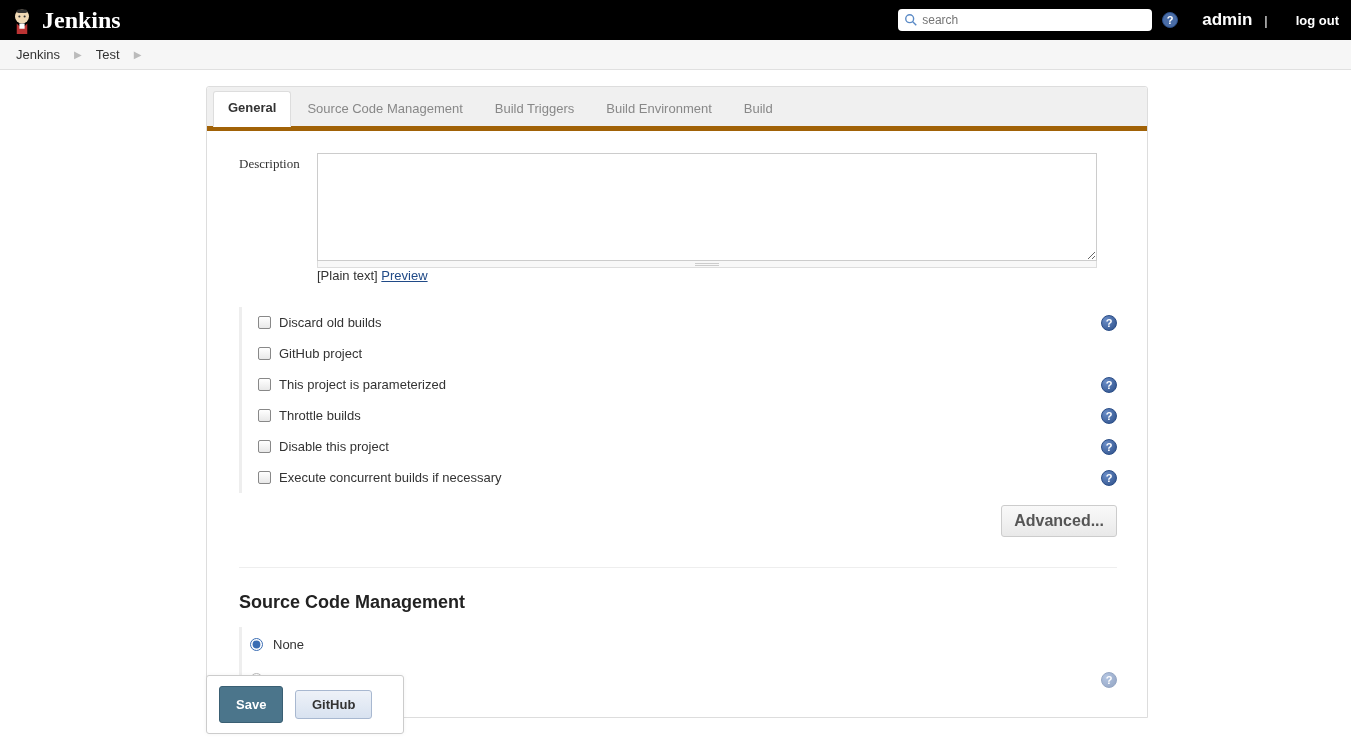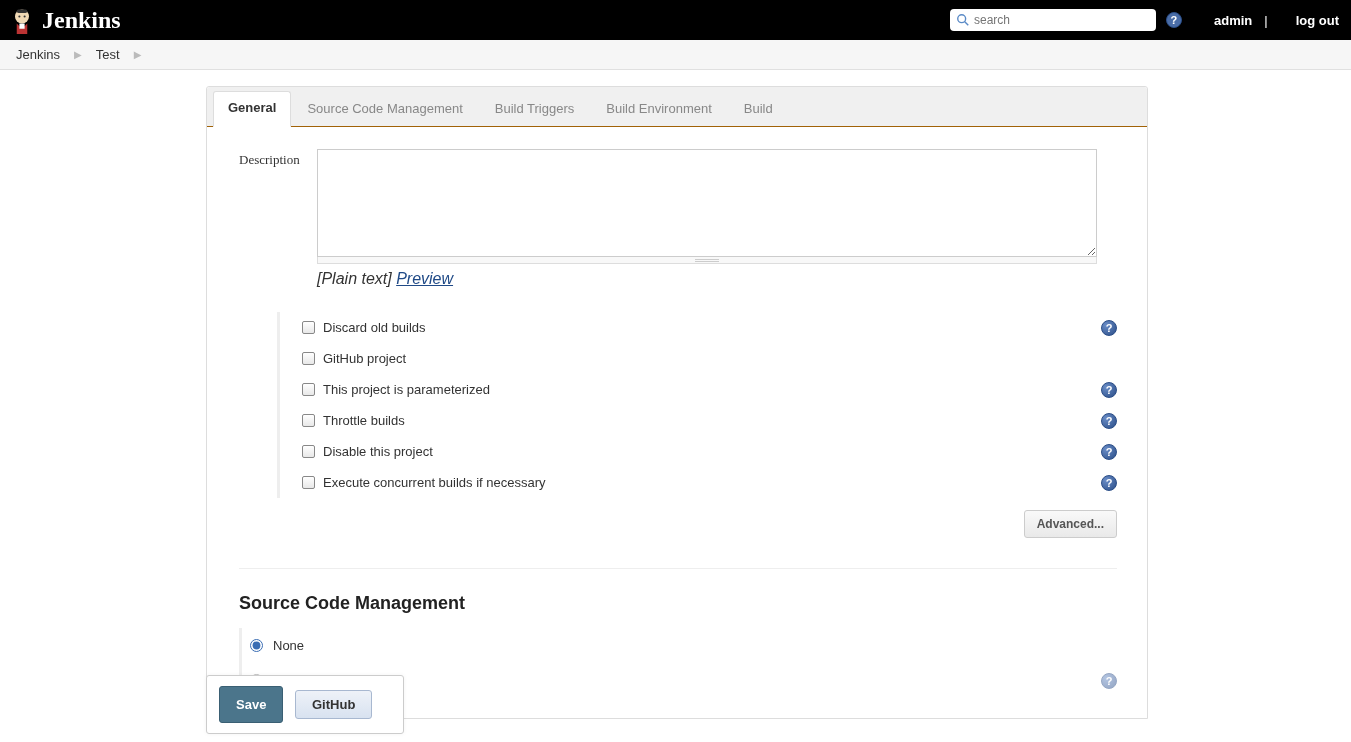--- a/index.html
+++ b/index.html
@@ -4,58 +4,58 @@
 <style>
   * { box-sizing: border-box; margin: 0; padding: 0; }
   body { font-family: Helvetica, Arial, sans-serif; font-size: 13px; color: #333; background: #fff; }
   a { color: #204a87; text-decoration: underline; }
   
   .top-header { background: #000; height: 40px; display: flex; align-items: center; padding: 0 12px 0 8px; }
   .logo-area { display: flex; align-items: center; gap: 6px; }
   .logo-icon { width: 28px; height: 28px; display: inline-flex; align-items: center; justify-content: center; }
   .brand-name { color: #fff; font-family: Georgia, serif; font-weight: bold; font-size: 24px; }
   .header-spacer { flex: 1; }
-  .search-box { position: relative; display: flex; align-items: center; background: #fff; border-radius: 4px; height: 22px; width: 206px; padding: 0 6px; }
+  .search-box { position: relative; display: flex; align-items: center; background: #fff; border-radius: 4px; height: 22px; width: 254px; padding: 0 6px; }
   .search-box input { border: none; outline: none; font-size: 12px; width: 100%; color: #888; background: transparent; }
   .search-icon { width: 14px; height: 14px; margin-right: 4px; display: inline-flex; align-items: center; justify-content: center; }
   .header-help { margin-left: 10px; width: 16px; height: 16px; border-radius: 50%; background: #4a6da7; border: 1px solid #2a4d87; color: #fff; font-weight: bold; font-size: 11px; display: inline-flex; align-items: center; justify-content: center; }
-  .header-user { color: #fff; font-weight: bold; margin-left: 32px; font-size: 13px; }
+  .header-user { color: #fff; font-weight: bold; margin-left: 24px; font-size: 17px; }
   .header-logout { color: #fff; font-weight: bold; margin-left: 28px; font-size: 13px; }
   .header-sep { color: #fff; margin-left: 12px; font-size: 13px; }
   
   .breadcrumb-bar { background: #f6f6f6; border-bottom: 1px solid #e0e0e0; padding: 7px 16px; font-size: 13px; color: #555; display: flex; align-items: center; gap: 14px; }
   .breadcrumb-bar .crumb { color: #333; }
   .breadcrumb-bar .sep { color: #bbb; font-size: 10px; }
   
   .main-wrapper { padding: 16px 0 0 0; }
   .config-panel { width: 942px; margin-left: 206px; border: 1px solid #ddd; border-radius: 3px 3px 0 0; }
   
-  .tabs-row { display: flex; background: #f0f0f0; border-bottom: 1px solid #a16207; border-radius: 3px 3px 0 0; }
+  .tabs-row { display: flex; background: #f0f0f0; border-bottom: 5px solid #a16207; border-radius: 3px 3px 0 0; }
   .tab { padding: 10px 16px; font-size: 13px; color: #888; cursor: pointer; border-right: none; }
   .tab.active { background: #fff; color: #333; font-weight: bold; border: 1px solid #ddd; border-bottom: 1px solid #fff; margin-bottom: -1px; border-top-left-radius: 3px; border-top-right-radius: 3px; margin-left: 6px; margin-top: 4px; padding: 8px 14px; }
   .tab:not(.active) { margin-top: 4px; }
   
   .form-body { padding: 22px 30px 20px 32px; background: #fff; }
   .desc-row { display: flex; align-items: flex-start; gap: 16px; }
   .desc-label { width: 62px; text-align: left; padding-top: 3px; color: #333; font-family: Liberation Serif, serif; }
   .desc-main { flex: 1; }
   .desc-textarea { width: 780px; height: 108px; border: 1px solid #ccc; resize: both; font-size: 13px; padding: 4px; display: block; }
   .resize-handle-bar { width: 780px; height: 7px; border: 1px solid #ddd; border-top: none; background:#f8f8f8; position:relative; }
   .resize-handle-bar::after { content:""; position:absolute; left:50%; top:2px; width:24px; height:3px; margin-left:-12px; background:repeating-linear-gradient(to bottom,#ccc 0 1px,transparent 1px 2px); }
-  .desc-meta { margin-top: 6px; font-size: 16px; font-style: italic; }
+  .desc-meta { font-size: 13px; }
   .desc-meta .plain { color: #333; }
   
-  .options-block { margin-top: 24px; border-left: 3px solid #eee; padding-left: 14px; margin-left: 38px; }
+  .options-block { margin-top: 24px; border-left: 3px solid #eee; padding-left: 8px; }
   .option-row { display: flex; align-items: center; padding: 8px 0 8px 8px; position: relative; }
   .option-row input[type=checkbox] { width: 13px; height: 13px; margin-right: 8px; margin-left: 0; appearance: none; border: 1px solid #888; background: linear-gradient(#fff,#e8e8e8); border-radius: 2px; }
   .option-label { color: #333; font-size: 13px; }
   .help-right { position: absolute; right: 0; width: 16px; height: 16px; border-radius: 50%; background: radial-gradient(circle at 30% 30%, #6a8dc7, #2a4d87); border: 1px solid #2a4d87; color: #fff; font-weight: bold; font-size: 11px; display: inline-flex; align-items: center; justify-content: center; cursor: pointer; }
   
   .adv-row { display: flex; justify-content: flex-end; margin-top: 12px; padding-right: 0; }
-  .adv-btn { background: linear-gradient(#f9f9f9,#e9e9e9); border: 1px solid #ccc; border-radius: 3px; padding: 6px 12px; font-weight: bold; color: #555; cursor: pointer; font-size: 12px; }
+  .adv-btn { background: linear-gradient(#f9f9f9,#e9e9e9); border: 1px solid #ccc; border-radius: 3px; padding: 6px 12px; font-weight: bold; color: #555; cursor: pointer; font-size: 16px; }
   
   .section-heading { font-size: 18px; font-weight: bold; color: #222; margin-top: 30px; margin-bottom: 14px; border-top: 1px solid #eee; padding-top: 24px; }
   
   .scm-block { border-left: 3px solid #eee; padding-left: 0; position:relative; }
   .radio-row { display: flex; align-items: center; padding: 10px 0 10px 8px; position: relative; }
   .radio-row input[type=radio] { margin-right: 10px; accent-color: #3a6db3; }
   .radio-row.faded { opacity: 0.5; }
   
   .floating-bar { position: fixed; left: 206px; bottom: 8px; background: #fff; border: 1px solid #ccc; border-radius: 3px; padding: 10px 12px; box-shadow: 0 0 4px rgba(0,0,0,0.05); z-index: 50; width: 198px; }
   .save-btn { background: #4b758b; border: 1px solid #3a5f73; color: #fff; font-weight: bold; padding: 10px 16px; border-radius: 3px; cursor: pointer; margin-right: 8px; font-size: 13px; }

